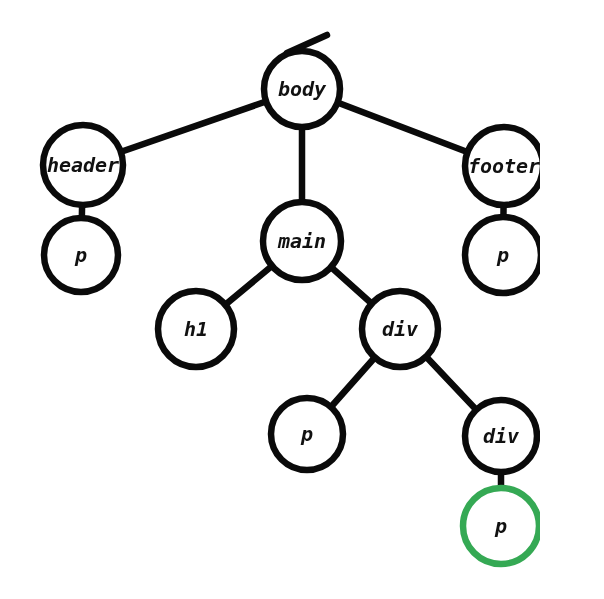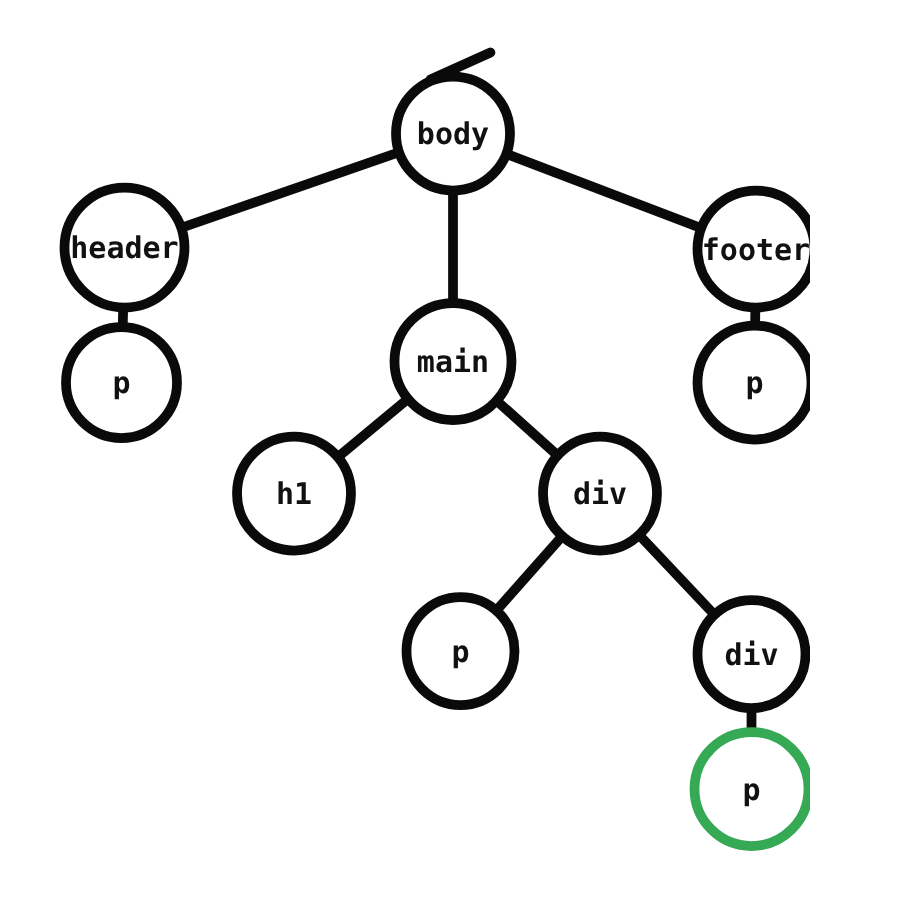--- a/index.html
+++ b/index.html
@@ -6,20 +6,21 @@
     margin: 0;
     padding: 0;
     background: #ffffff;
   }
   .canvas-wrap {
     position: relative;
     width: 540px;
     height: 599px;
     background: #ffffff;
     overflow: hidden;
+    font-style: italic;
   }
   svg text {
     font-family: "DejaVu Sans Mono", "Liberation Mono", monospace;
     font-weight: bold;
     font-size: 20px;
   }
 </style>
 </head>
 <body>
 

